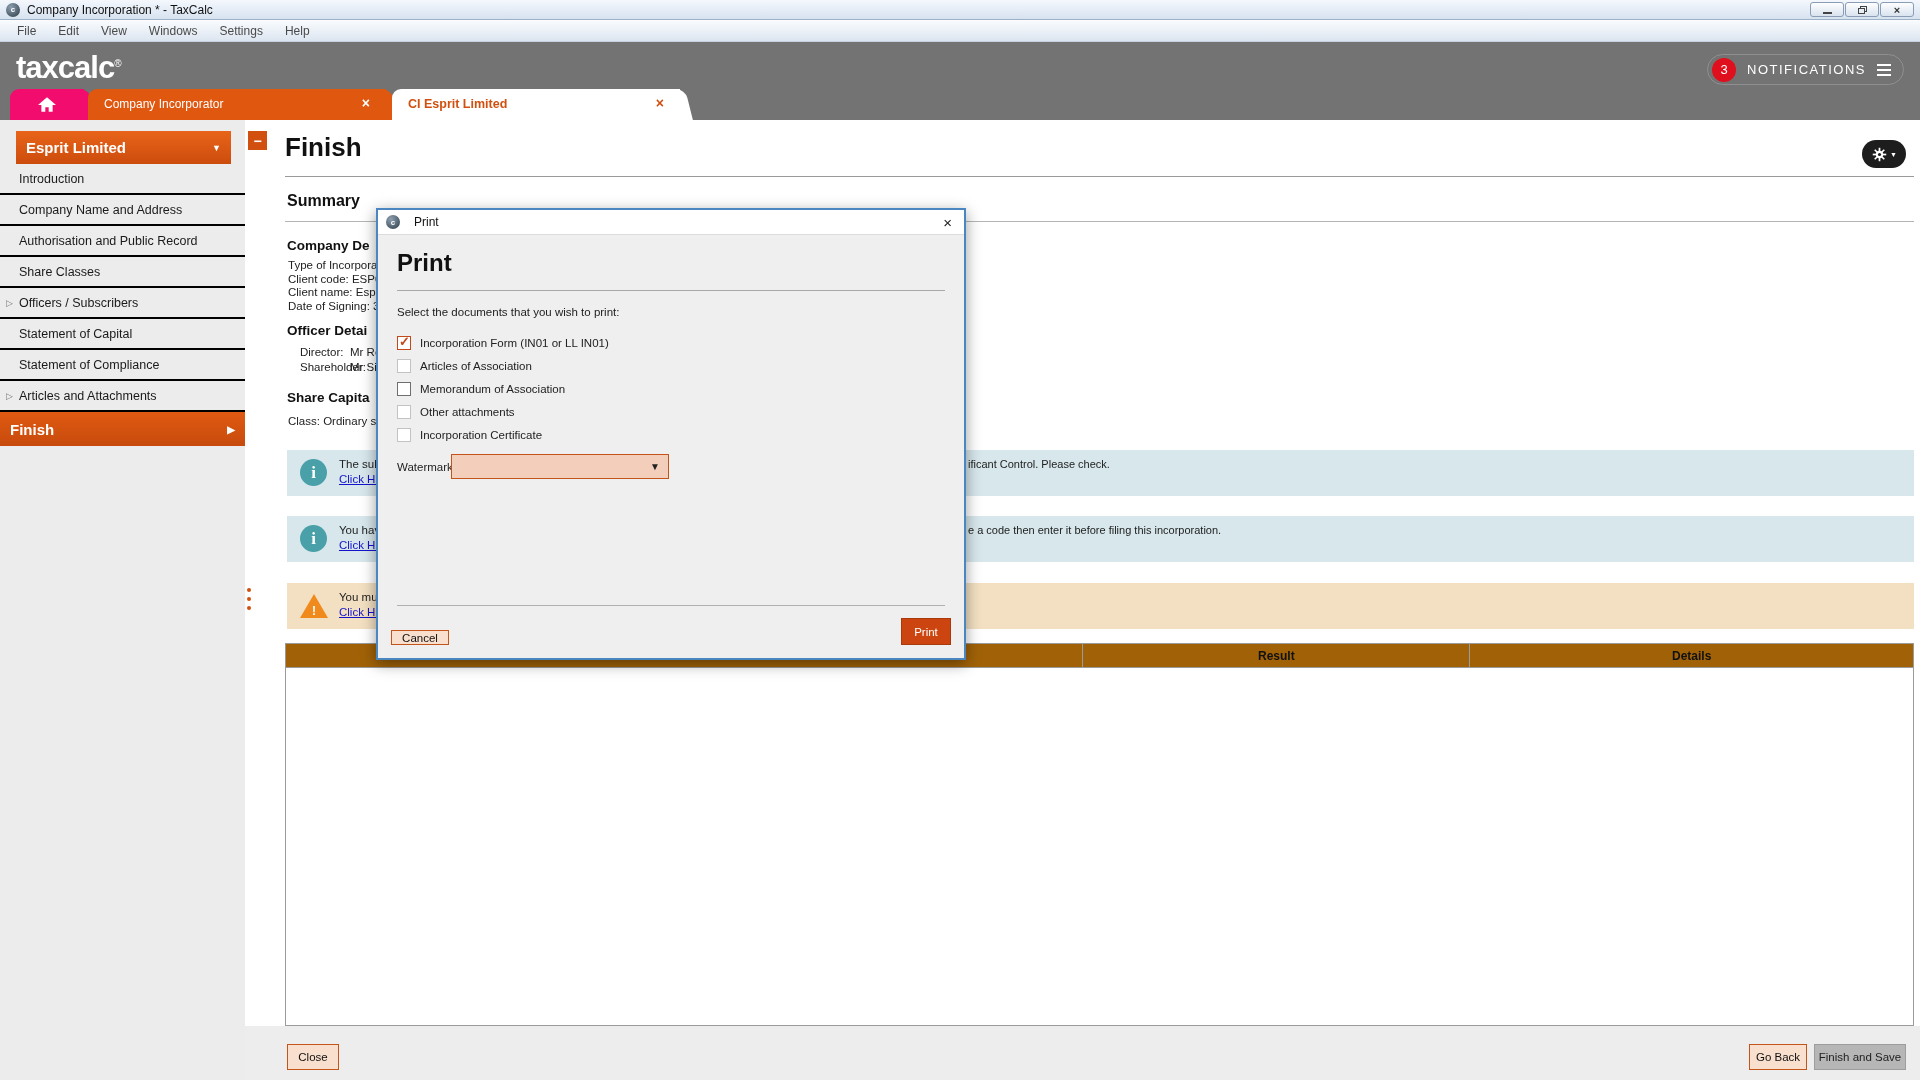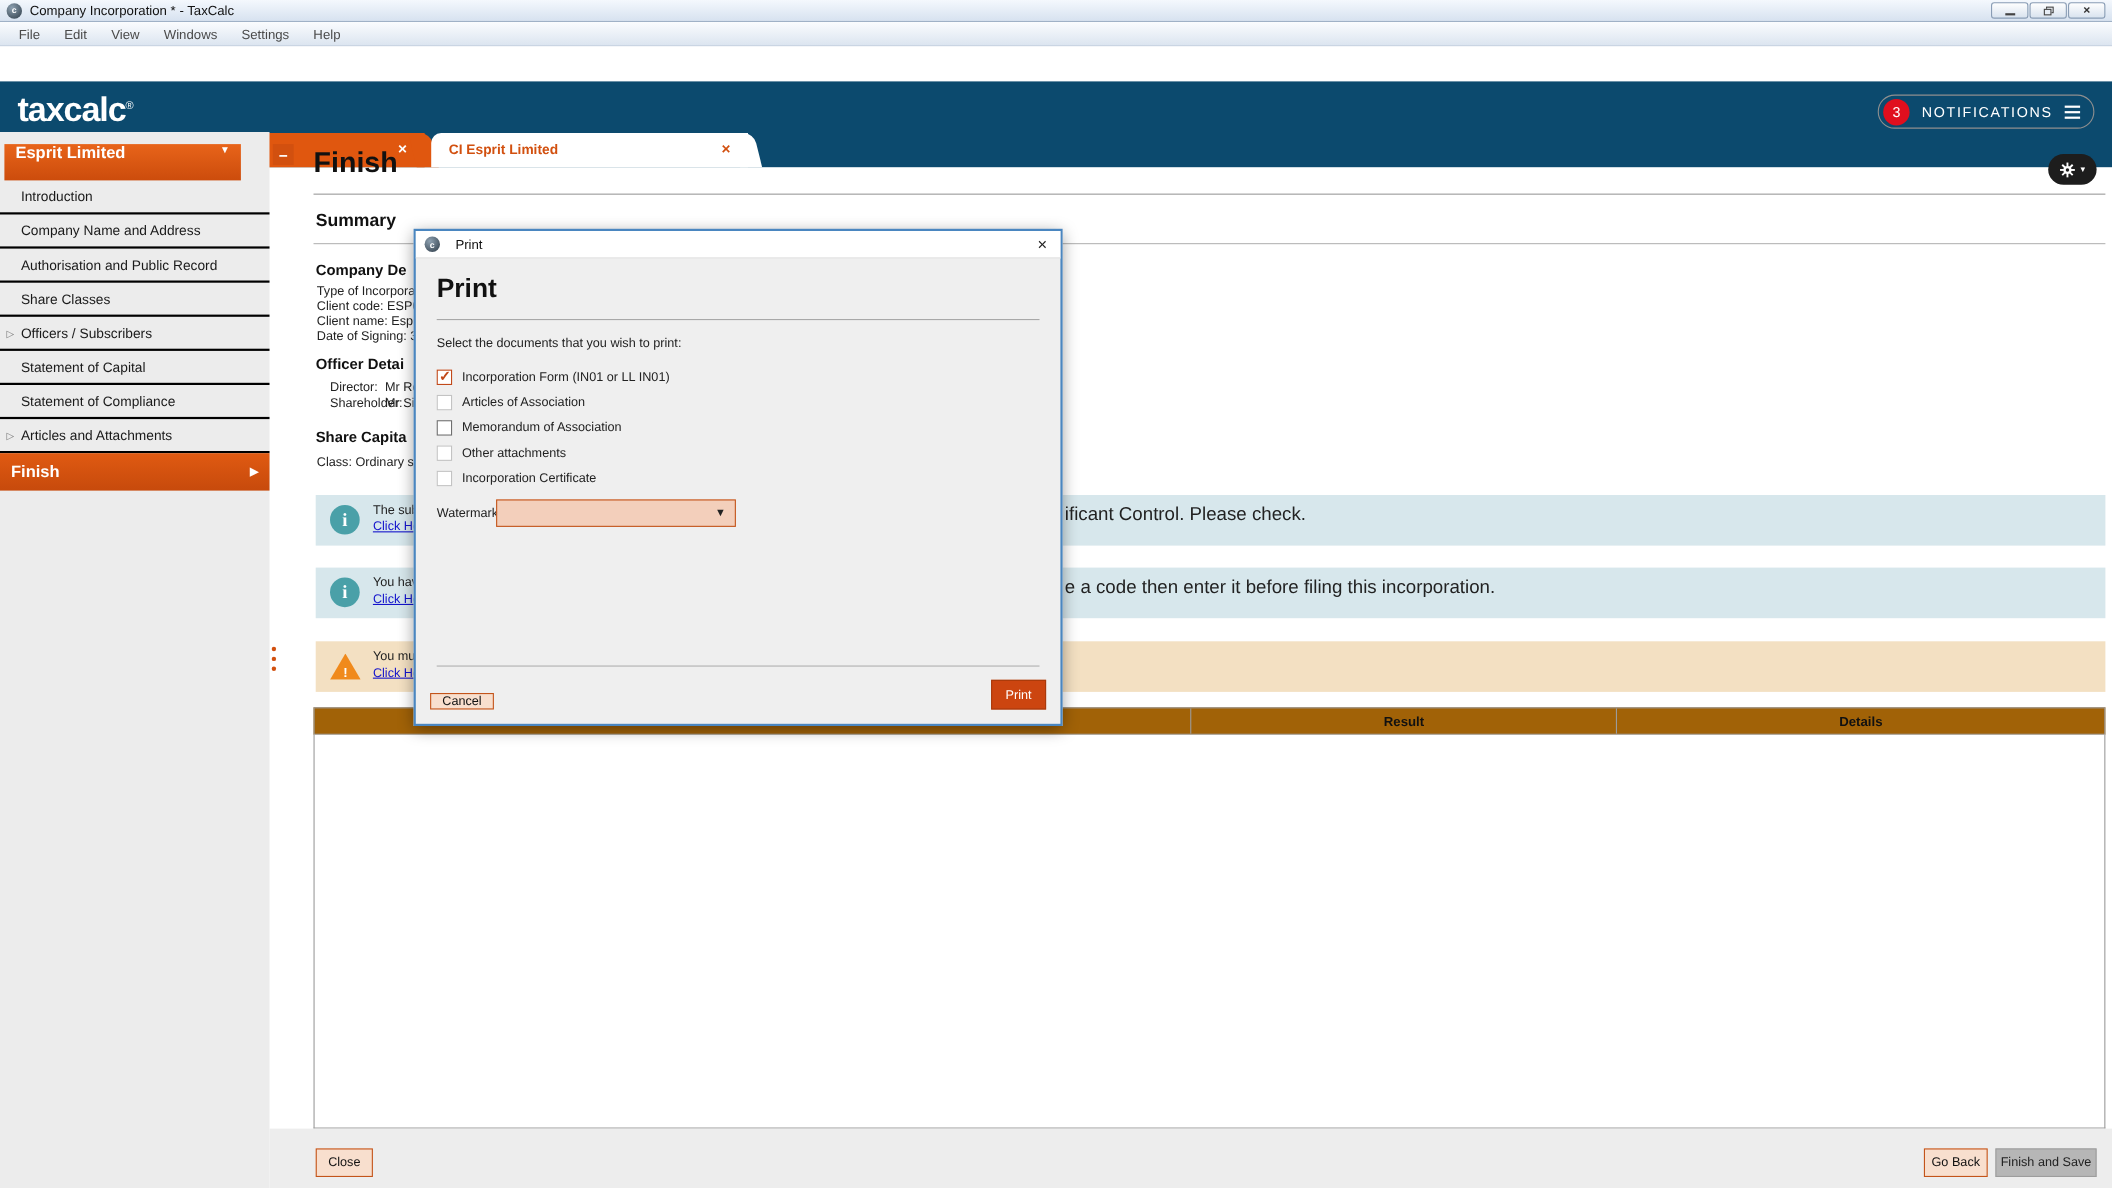--- a/index.html
+++ b/index.html
@@ -25,21 +25,21 @@
   .glyph-restore i:last-child  { left:0; bottom:0; background:#e8eef6; }
   .glyph-close { font-size:11px; font-weight:bold; color:#333; }
 
   
   .menubar { position:absolute; left:0; top:20px; width:100%; height:22px;
     background:linear-gradient(#fafcfe,#dce5f0); border-bottom:1px solid #c5d1e0;
     display:flex; align-items:center; padding-left:6px; }
   .menu-item { font-size:12px; color:#4a4a4a; padding:0 11px; height:100%; display:flex; align-items:center; }
 
   
-  .app-header { position:absolute; left:0; top:42px; width:100%; height:78px; background:#0c4a6e;margin-top:32px; }
+  .app-header { position:absolute; left:0; top:42px; width:100%; height:78px; background:#737373; }
   .logo { position:absolute; left:16px; top:8px; color:#fff; font-size:31px; font-weight:bold; letter-spacing:-1px; }
   .logo sup { font-size:10px; font-weight:normal; }
   .notif-pill { position:absolute; right:16px; top:12px; height:31px; min-width:188px;
     border:1px solid #8f8f8f; border-radius:16px; display:flex; align-items:center; gap:11px; padding:0 12px 0 4px; }
   .notif-badge { width:24px; height:24px; border-radius:50%; background:#e00f1e; color:#fff;
     font-size:13px; display:flex; align-items:center; justify-content:center; }
   .notif-label { color:#fff; font-size:13px; letter-spacing:1.5px; }
   .hamburger { display:flex; flex-direction:column; gap:3px; }
   .hamburger i { display:block; width:14px; height:2px; background:#fff; }
 
@@ -51,23 +51,23 @@
   .tab-home { left:10px; width:74px; background:#f20c6e; display:flex; align-items:center; justify-content:center; }
   .tab-orange { left:88px; width:298px; background:#e0570f; }
   .tab-orange .tab-label { position:absolute; left:16px; top:8px; color:#fff; font-size:12px; }
   .tab-orange .tab-close { position:absolute; right:16px; top:6px; color:#fff; font-size:14px; font-weight:bold; }
   .tab-active { left:392px; width:288px; background:#ffffff; z-index:2; }
   .tab-active .tab-label { position:absolute; left:16px; top:8px; color:#d2500f; font-size:12.5px; font-weight:bold; }
   .tab-active .tab-close { position:absolute; right:16px; top:6px; color:#d2500f; font-size:14px; font-weight:bold; }
 
   
   .sidebar { position:absolute; left:0; top:120px; width:245px; bottom:0; background:#ececec; }
-  .sb-header { position:absolute; left:4px; top:11px; width:215px; height:33px;
+  .sb-header { position:absolute; left:16px; top:11px; width:215px; height:33px;
     background:linear-gradient(#e8641a,#cc4c0c); color:#fff; font-size:15px; font-weight:bold;
-    display:flex; padding-left:10px; }
+    display:flex; align-items:center; padding-left:10px; }
   .sb-header .caret { position:absolute; right:10px; font-size:9px; }
   .sb-list { position:absolute; top:44px; left:0; width:245px; }
   .sb-item { position:relative; height:31px; display:flex; align-items:center; padding-left:19px;
     font-size:12.5px; color:#1a1a1a; border-bottom:2px solid #000000; }
   .sb-item .tri { position:absolute; left:6px; font-size:9px; color:#777; }
   .sb-active { position:relative; height:34px; background:linear-gradient(#e05a12,#c74a0c);
     color:#fff; font-size:15px; font-weight:bold; display:flex; align-items:center; padding-left:10px; }
   .sb-active .caret { position:absolute; right:10px; font-size:10px; }
   .collapse-btn { position:absolute; left:248px; top:131px; width:19px; height:19px; background:#d2500f;
     color:#fff; display:flex; align-items:center; justify-content:center; font-size:14px; font-weight:bold; z-index:3; }
@@ -90,21 +90,21 @@
   .banner-info { background:#d7e7ec; }
   .banner-warn { background:#f3e0c2; }
   .b-icon { position:absolute; left:13px; top:9px; width:27px; height:27px; border-radius:50%;
     background:#4aa0a8; color:#fff; display:flex; align-items:center; justify-content:center;
     font-family:"Liberation Serif", serif; font-size:17px; font-weight:bold; }
   .b-warn-icon { position:absolute; left:13px; top:11px; width:28px; height:24px;
     background:#f08a1c; clip-path:polygon(50% 0, 100% 100%, 0 100%);
     display:flex; align-items:flex-end; justify-content:center; color:#fff; font-size:12px; font-weight:bold; }
   .b-text { position:absolute; left:52px; top:7px; font-size:11.5px; color:#222; line-height:15px; }
   .b-link { color:#1414cc; text-decoration:underline; }
-  .b-right { position:absolute; left:681px; top:8px; font-size:17px; color:#222; }
+  .b-right { position:absolute; left:681px; top:8px; font-size:11px; color:#222; }
 
   .grid-header { position:absolute; left:285px; top:643px; width:1629px; height:25px; display:flex;
     background:#a16207; border:1px solid #9b9b9b; }
   .grid-header .cell { border-right:1px solid #9b9b9b; display:flex; align-items:center; justify-content:center;
     font-size:12px; font-weight:bold; color:#111; }
   .grid-header .cell:last-child { border-right:none; }
   .grid-body { position:absolute; left:285px; top:668px; width:1629px; height:358px;
     background:#fff; border:1px solid #9b9b9b; border-top:none; }
 
   .bottom-strip { position:absolute; left:245px; right:0; top:1026px; bottom:0; background:#ededed; }

